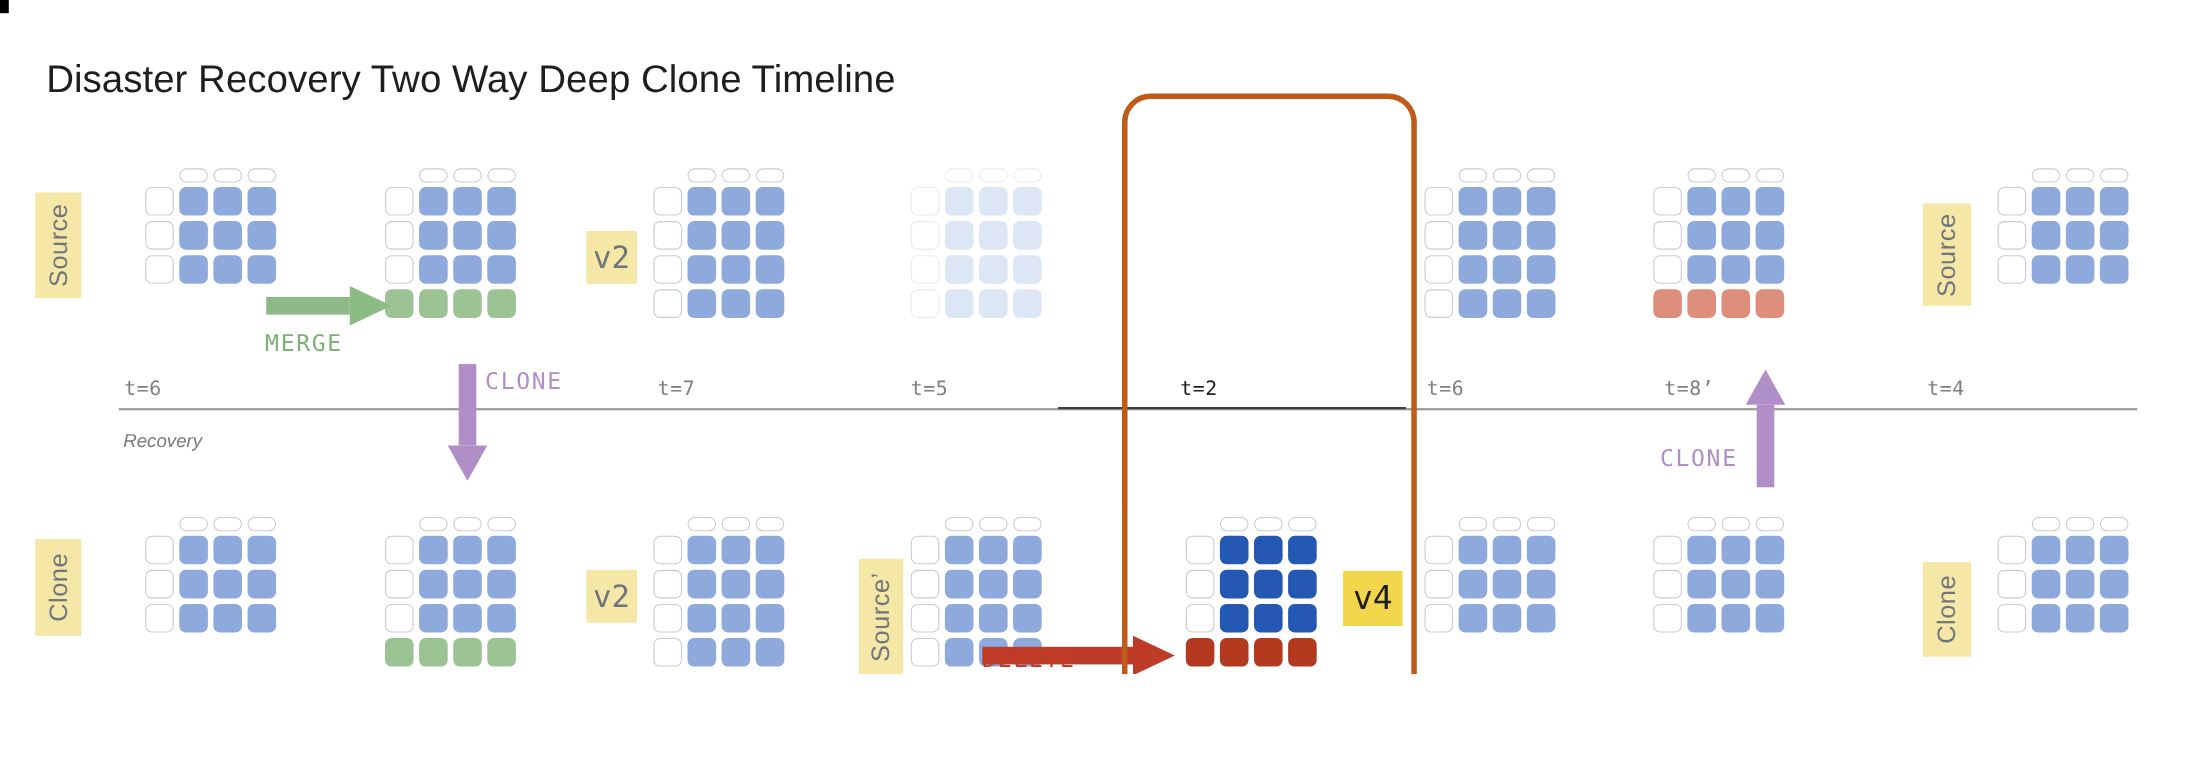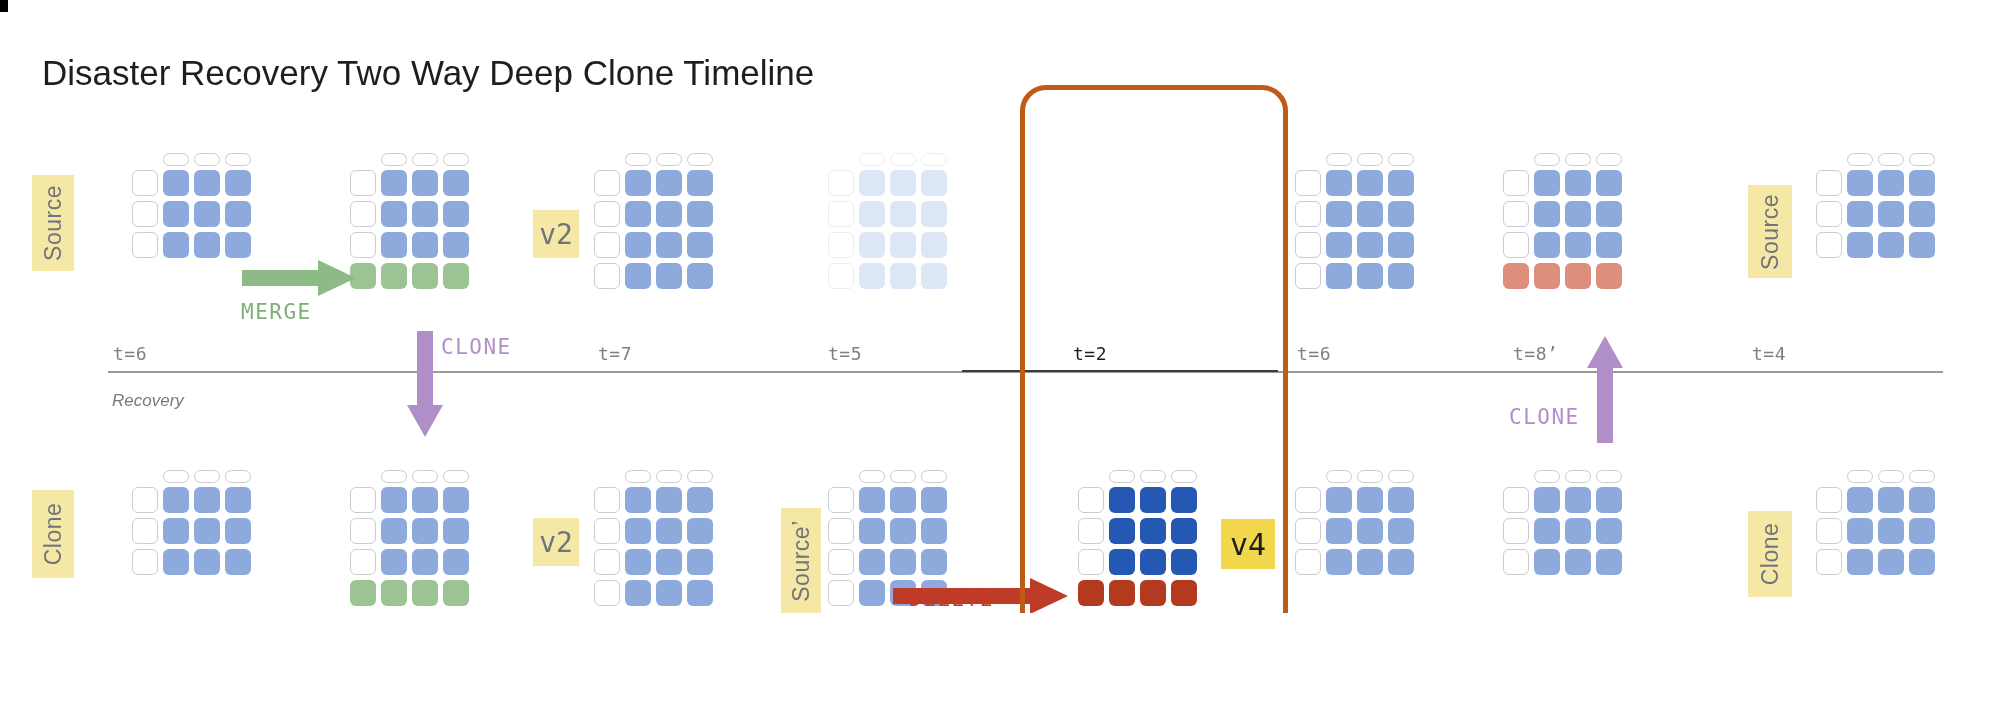--- a/index.html
+++ b/index.html
@@ -363,21 +363,21 @@
         <div class="op-label mono" style="left: 241px; top: 300px; color: rgb(127, 174, 120);">MERGE</div>
       </div>
       <div>
         <div class="shaft" style="left: 417px; top: 331px; width: 16px; height: 74px; background: rgb(176, 143, 201);"></div>
         <div class="tri" style="left: 407px; top: 405px; border-left: 18px solid transparent; border-right: 18px solid transparent; border-top: 32px solid rgb(176, 143, 201);"></div>
         <div class="op-label mono" style="left: 441px; top: 335px; color: rgb(176, 143, 201);">CLONE</div>
       </div>
       <div>
         <div class="shaft" style="left: 893px; top: 588px; width: 137px; height: 16px; background: rgb(190, 59, 39);"></div>
         <div class="tri" style="left: 1030px; top: 578px; border-top: 18px solid transparent; border-bottom: 18px solid transparent; border-left: 38px solid rgb(190, 59, 39);"></div>
-        <div class="op-label mono" style="left: 893px; top: 587px; color: rgb(196, 60, 40); margin-left: 16px;">DELETE</div>
+        <div class="op-label mono" style="left: 893px; top: 587px; color: rgb(196, 60, 40);">DELETE</div>
       </div>
       <div>
         <div class="shaft" style="left: 1597px; top: 368px; width: 16px; height: 75px; background: rgb(176, 143, 201);"></div>
         <div class="tri" style="left: 1587px; top: 336px; border-left: 18px solid transparent; border-right: 18px solid transparent; border-bottom: 32px solid rgb(176, 143, 201);"></div>
         <div class="op-label mono" style="left: 1509px; top: 405px; color: rgb(176, 143, 201);">CLONE</div>
       </div>
     </div>
   <div id="layer-badges">
       <div class="badge" style="left: 533px; top: 210px; width: 46px; height: 48px; background: rgb(245, 231, 166); color: rgb(112, 116, 123); font-size: 28px;">v2</div>
       <div class="badge" style="left: 533px; top: 518px; width: 46px; height: 48px; background: rgb(245, 231, 166); color: rgb(112, 116, 123); font-size: 28px;">v2</div>

